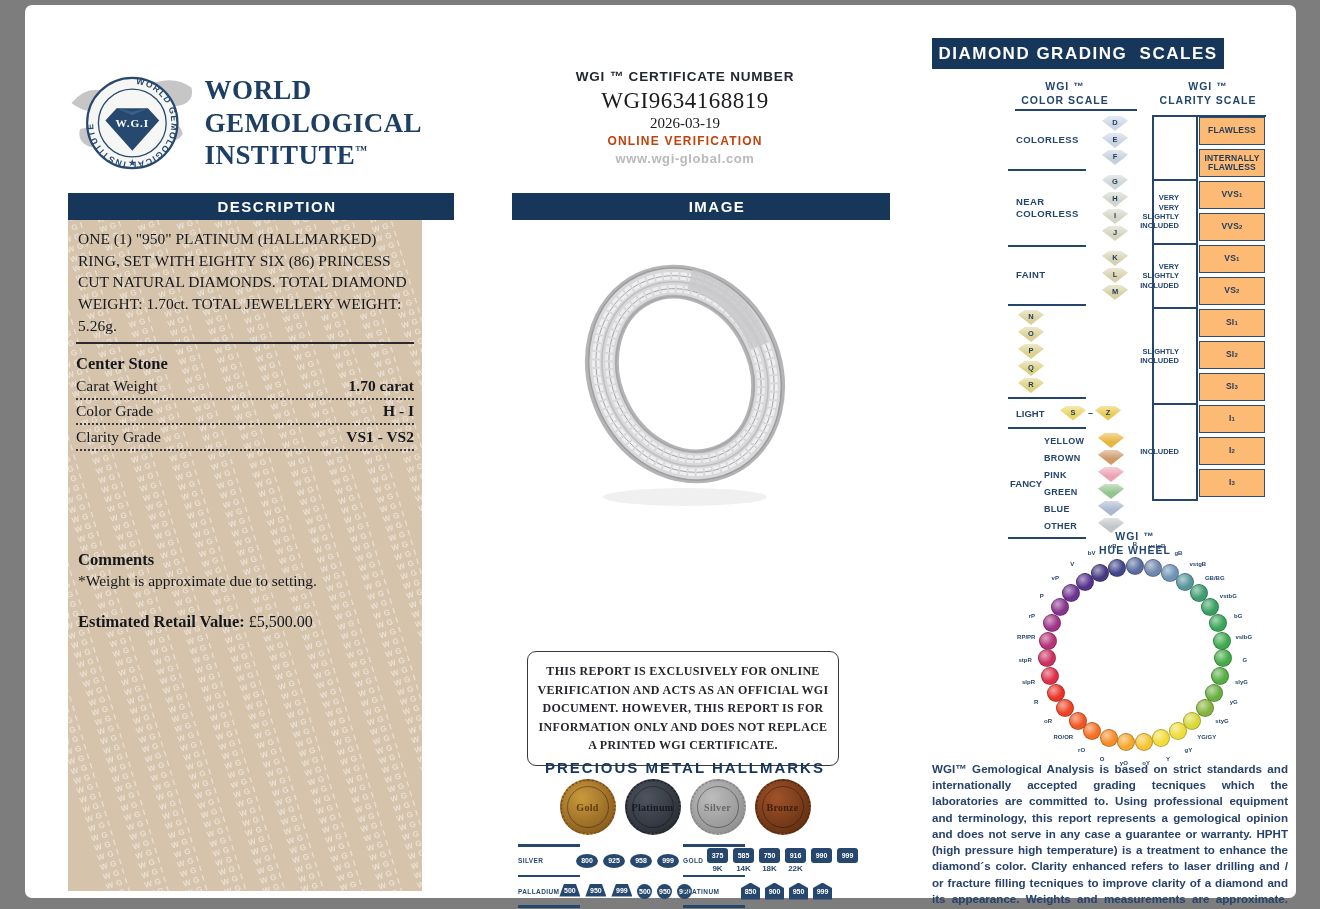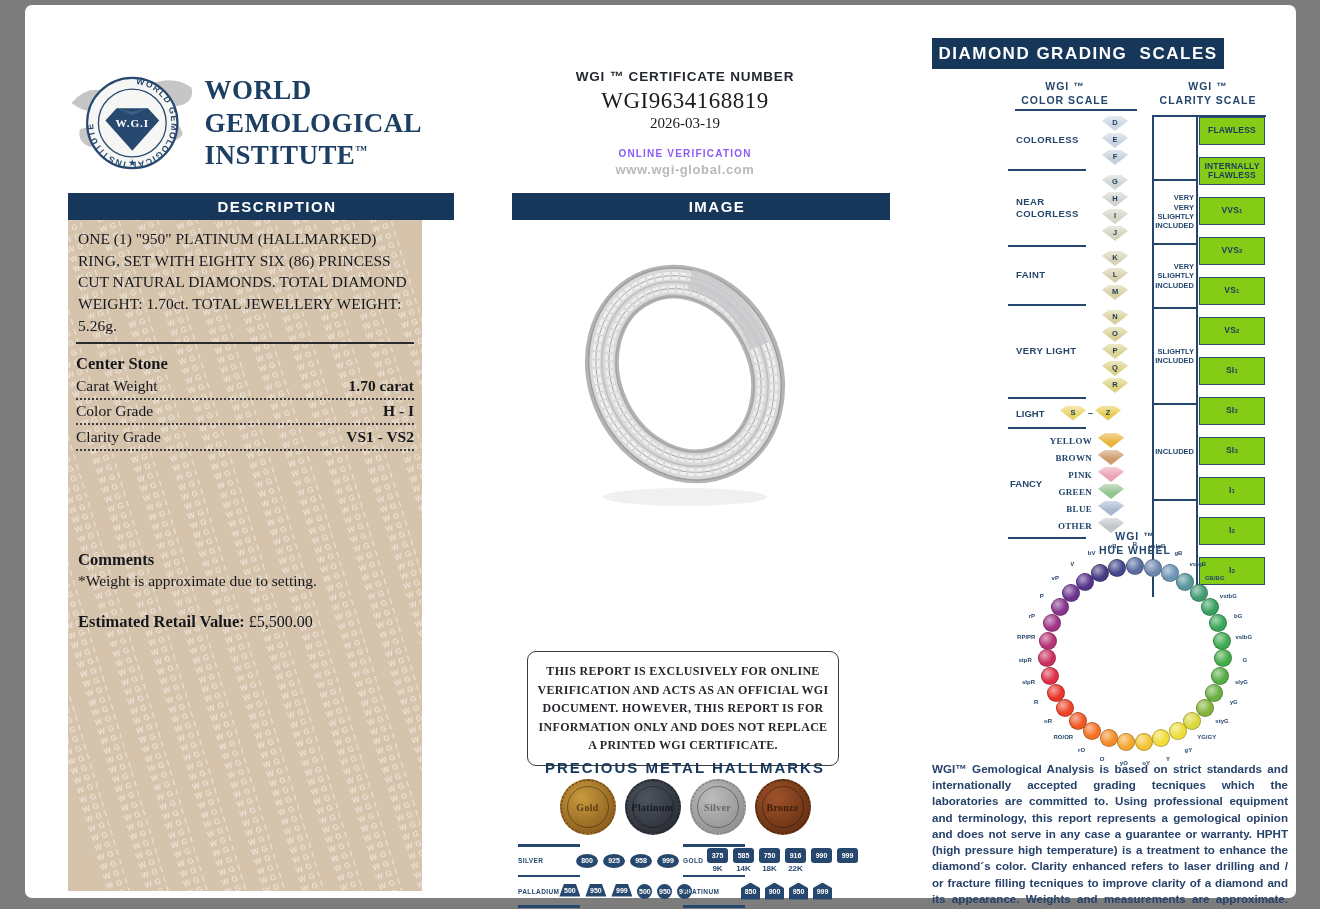--- a/index.html
+++ b/index.html
@@ -42,21 +42,21 @@
   .comments .c-title{font-weight:700;font-size:16.5px;}
   .comments .c-text{font-size:15.5px;margin-top:2px;}
   .retail{position:absolute;left:10px;top:392px;font-family:"Liberation Serif",serif;font-size:16px;color:#17181c;}
   .retail b{font-size:16.5px;}
 
   
   .cert-block{position:absolute;left:0;top:48px;width:346px;text-align:center;}
   .cert-label{font-weight:700;font-size:13.5px;color:#23272f;letter-spacing:.8px;}
   .cert-number{font-family:"Liberation Serif",serif;font-size:23px;color:#1b1b1f;margin-top:4px;letter-spacing:.5px;}
   .cert-date{font-family:"Liberation Serif",serif;font-size:15px;color:#1b1b1f;margin-top:1px;}
-  .online-v{font-weight:700;font-size:10px;color:#8b5cf6;letter-spacing:1.2px;margin-top:16px;}
+  .online-v{font-weight:700;font-size:12px;color:#c2410c;letter-spacing:1.2px;margin-top:2px;}
   .site{font-weight:700;font-size:13px;color:#b9b9b9;letter-spacing:.6px;margin-top:3px;}
   .ring-wrap{position:absolute;left:23px;top:205px;width:300px;height:300px;display:flex;align-items:center;justify-content:center;}
   .disclaimer{position:absolute;left:15px;top:630px;width:312px;border:1.6px solid #3a3a3e;border-radius:9px;
     padding:10px 8px;box-sizing:border-box;text-align:center;
     font-family:"Liberation Serif",serif;font-weight:700;font-size:12px;line-height:1.55;color:#26262c;letter-spacing:.3px;}
   .pm-title{position:absolute;left:0;top:738px;width:346px;text-align:center;
     font-weight:700;font-size:15px;color:#16375a;letter-spacing:2px;}
   .medals{position:absolute;left:0;top:758px;width:346px;display:flex;justify-content:center;gap:9px;}
   .medal{width:52px;height:52px;border-radius:50%;display:flex;align-items:center;justify-content:center;position:relative;}
   .medal .inner{position:absolute;inset:5px;border-radius:50%;border:1px solid rgba(0,0,0,.35);}
@@ -97,30 +97,30 @@
     background-image:linear-gradient(rgba(255,255,255,.5),rgba(255,255,255,0) 60%);}
   .stone span{margin-top:2px;}
   .light-row{display:flex;align-items:center;height:22px;}
   .light-label{width:52px;font-weight:700;font-size:9.5px;color:#24466d;padding-left:8px;box-sizing:border-box;}
   .light-dash{color:#24466d;font-weight:700;margin:0 2px;font-size:9px;}
   .fancy-wrap{position:relative;display:flex;}
   .fancy-label{position:absolute;left:0;top:50%;transform:translateY(-50%);
     font-weight:700;font-size:9.5px;color:#24466d;padding-left:2px;}
   .fancy-rows{margin-left:36px;display:flex;flex-direction:column;}
   .fancy-row{display:flex;align-items:center;height:17px;}
-  .fancy-name{width:48px;text-align:right;font-weight:700;font-size:9px;color:#24466d;margin-right:6px;letter-spacing:.3px;font-family:Liberation Serif, serif;}
+  .fancy-name{width:48px;font-weight:700;font-size:9px;color:#24466d;margin-right:6px;letter-spacing:.3px;}
   #clarity-table{position:absolute;left:222px;top:94px;width:118px;display:flex;}
   .cl-topline{position:absolute;left:0;top:0;width:114px;height:2px;background:#24466d;}
   .cl-labels{width:46px;border-left:2px solid #24466d;border-right:2px solid #24466d;box-sizing:border-box;
     display:flex;flex-direction:column;margin-top:2px;}
   .cl-group{display:flex;align-items:center;justify-content:flex-end;text-align:right;
-    font-weight:700;font-size:7.5px;color:#24466d;line-height:1.25;padding-right:2px;
+    font-weight:700;font-size:7.5px;color:#24466d;line-height:1.25;padding-right:17px;
     border-bottom:2px solid #24466d;box-sizing:border-box;}
   .cl-boxes{width:66px;margin-top:2px;display:flex;flex-direction:column;padding-left:1px;}
-  .cbox{height:28px;margin-bottom:12px;background:#84cc16;border:1.6px solid #2e4d71;box-sizing:border-box;
+  .cbox{height:28px;margin-bottom:4px;background:#fdba74;border:1.6px solid #2e4d71;box-sizing:border-box;
     display:flex;align-items:center;justify-content:center;text-align:center;
     font-weight:700;font-size:8.5px;color:#1d3a5c;line-height:1.1;letter-spacing:.2px;}
   .cbox sub{font-size:6px;}
   #hue-title{position:absolute;left:105px;top:508px;width:200px;text-align:center;
     font-weight:700;color:#24466d;font-size:10.5px;line-height:1.35;letter-spacing:1px;}
   #hue-wheel{position:absolute;left:75px;top:503px;width:260px;height:260px;}
   .gem{position:absolute;width:16px;height:16px;border-radius:50%;transform:translate(-50%,-50%);
     border:1px solid rgba(0,0,0,.25);
     background-image:radial-gradient(circle at 35% 32%,rgba(255,255,255,.55),rgba(255,255,255,0) 55%);}
   .gem-label{position:absolute;transform:translate(-50%,-50%);font-weight:700;font-size:6px;color:#24466d;white-space:nowrap;}
@@ -375,21 +375,20 @@
             <div class="stone" style="background-color: rgb(215, 210, 172);">
               <span>L</span>
             </div>
             <div class="stone" style="background-color: rgb(216, 209, 164);">
               <span>M</span>
             </div>
           </div>
         </div>
         <div class="hdiv"></div>
         <div class="cgroup">
-          <div class="cg-label">VERY LIGHT</div>
           <div class="cg-stones">
             <div class="stone" style="background-color: rgb(217, 210, 158);">
               <span>N</span>
             </div>
             <div class="stone" style="background-color: rgb(218, 209, 150);">
               <span>O</span>
             </div>
             <div class="stone" style="background-color: rgb(219, 210, 143);">
               <span>P</span>
             </div>

